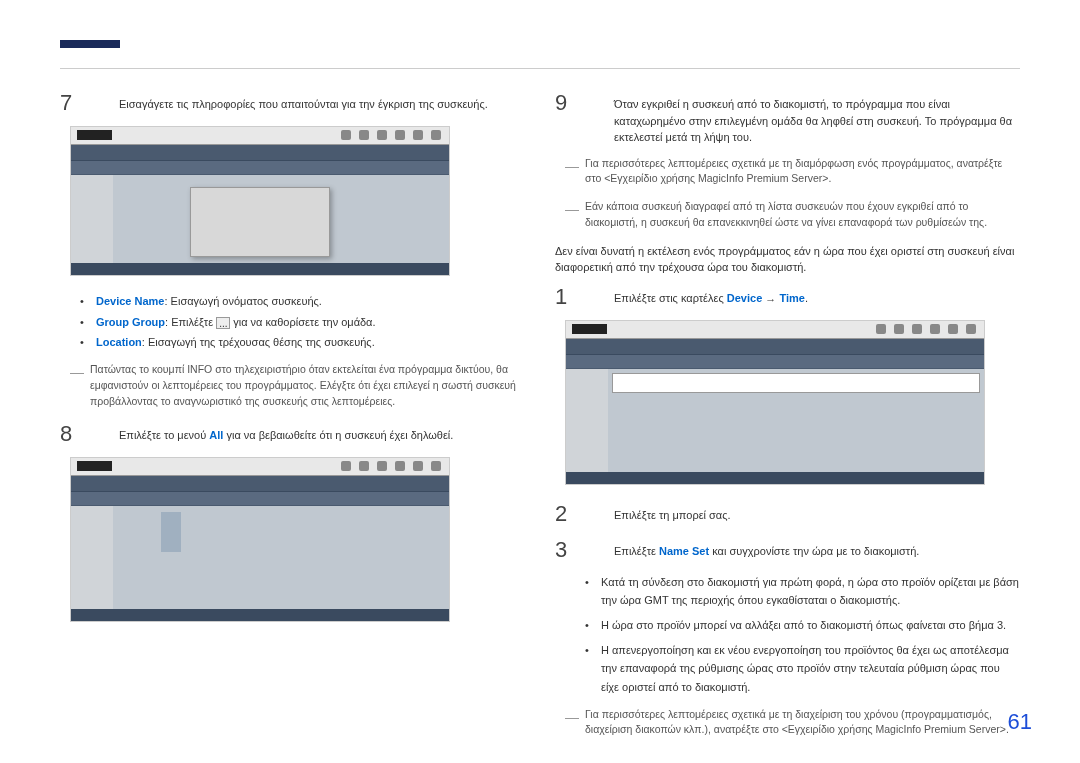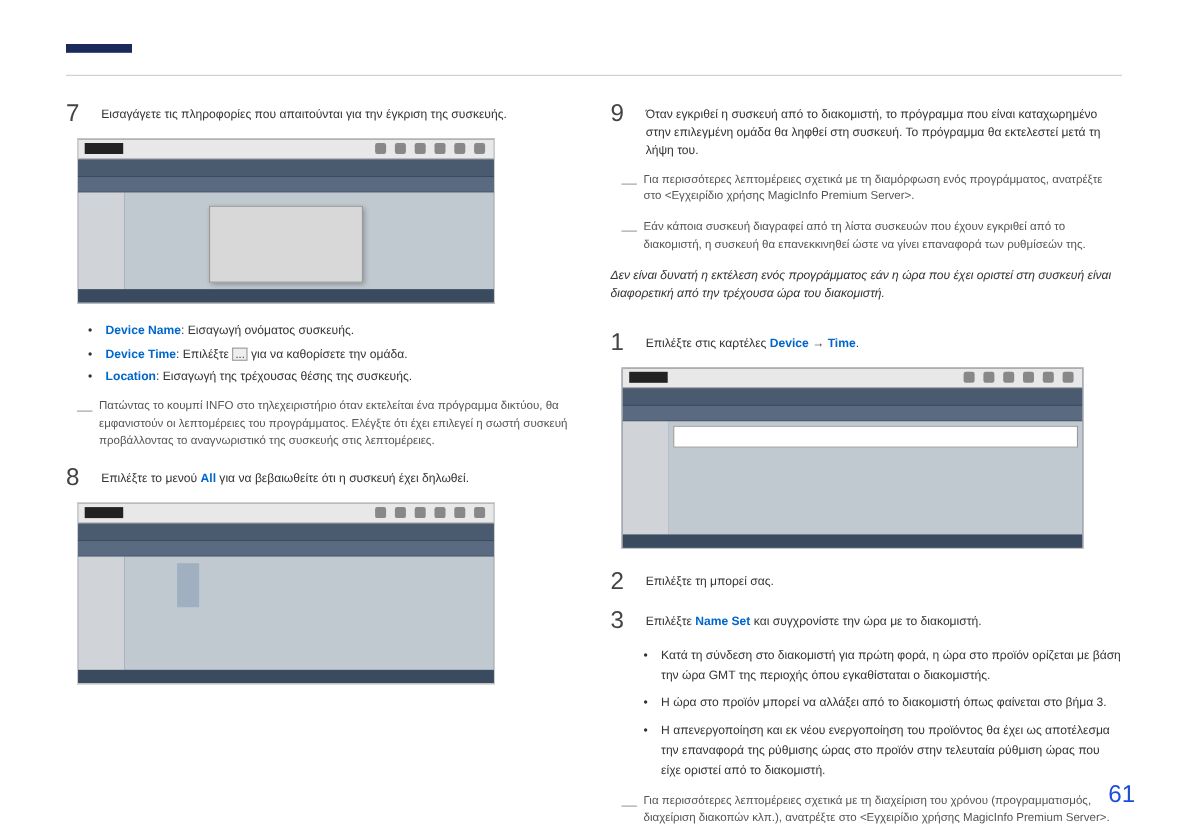--- a/index.html
+++ b/index.html
@@ -3,21 +3,21 @@
   <meta charset="utf-8">
   <style>
     * { margin: 0; padding: 0; box-sizing: border-box; }
     body { width: 1080px; height: 763px; background: #fff; font-family: Arial, sans-serif; font-size: 11px; color: #333; position: relative; }
     .top-bar { position: absolute; top: 40px; left: 60px; width: 60px; height: 8px; background: #1a2a5a; }
     .top-line { position: absolute; top: 68px; left: 60px; width: 960px; height: 1px; background: #ccc; }
     .content { position: absolute; top: 90px; left: 60px; width: 960px; display: flex; gap: 30px; }
     .col { width: 465px; }
     .step { display: flex; gap: 14px; margin-bottom: 10px; }
     .step-num { font-size: 22px; font-weight: 300; color: #444; flex-shrink: 0; width: 18px; }
-    .step-text { padding-top: 6px; line-height: 1.5; }
+    .step-text { padding-top: 6px; line-height: 1.5; margin-left: 27px; }
     .screenshot { margin: 10px 0 16px 10px; border: 1px solid #ccc; background: #5a6a7a; position: relative; overflow: hidden; }
     .sc1 { width: 380px; height: 150px; }
     .sc2 { width: 380px; height: 165px; }
     .sc3 { width: 420px; height: 165px; }
     .sc-header { height: 18px; background: #e8e8e8; border-bottom: 1px solid #999; }
     .sc-logo { position: absolute; top: 3px; left: 6px; width: 35px; height: 10px; background: #222; }
     .sc-icons { position: absolute; top: 3px; right: 8px; display: flex; gap: 8px; }
     .sc-icons span { width: 10px; height: 10px; background: #888; border-radius: 2px; }
     .sc-subheader { height: 16px; background: #4a5a6f; border-bottom: 1px solid #3a4a5f; }
     .sc-subheader2 { height: 14px; background: #5a6a80; border-bottom: 1px solid #4a5a6f; }
@@ -30,21 +30,21 @@
     .bullet-list { margin: 4px 0 10px 20px; }
     .bullet-item { display: flex; gap: 8px; line-height: 1.7; margin-bottom: 2px; }
     .bullet-dot { width: 8px; flex-shrink: 0; }
     .blue { color: #0066cc; font-weight: bold; }
     .bold { font-weight: normal; }
     .dash-btn { display: inline-block; width: 14px; height: 12px; border: 1px solid #999; background: #eee; vertical-align: middle; position: relative; }
     .dash-btn::after { content: "..."; position: absolute; top: -3px; left: 2px; font-size: 10px; }
     .note { display: flex; gap: 8px; margin: 4px 0 12px 10px; line-height: 1.5; color: #555; font-size: 10.5px; }
     .note-dash { width: 12px; flex-shrink: 0; color: #999; font-size: 14px; }
     .section-title { font-size: 16px; color: #555; margin: 22px 0 10px 0; }
-    .para { line-height: 1.5; margin-bottom: 22px; font-style: italic; }
+    .para { line-height: 1.5; margin-bottom: 8px; }
     .sub-bullets { margin: 4px 0 10px 30px; }
     .sub-bullets .bullet-item { margin-bottom: 6px; }
     .page-num { position: absolute; bottom: 28px; right: 48px; font-size: 22px; color: #1d4ed8; font-weight: 300; }
   </style>
 </head>
 <body>
 
 <div class="top-bar"></div>
 <div class="top-line"></div>
 
@@ -77,21 +77,21 @@
       <div class="sc-footer"></div>
     </div>
 
     <div class="bullet-list">
       <div class="bullet-item">
         <span class="bullet-dot">•</span>
         <span><span class="blue">Device Name</span><span>: Εισαγωγή ονόματος συσκευής.</span></span>
       </div>
       <div class="bullet-item">
         <span class="bullet-dot">•</span>
-        <span><span class="blue">Device Time</span><span>: Επιλέξτε </span><span class="dash-btn"></span><span> για να καθορίσετε την ομάδα.</span></span>
+        <span><span class="blue">Group Group</span><span>: Επιλέξτε </span><span class="dash-btn"></span><span> για να καθορίσετε την ομάδα.</span></span>
       </div>
       <div class="bullet-item">
         <span class="bullet-dot">•</span>
         <span><span class="blue">Location</span><span>: Εισαγωγή της τρέχουσας θέσης της συσκευής.</span></span>
       </div>
     </div>
 
     <div class="note">
       <span class="note-dash">―</span>
       <span><span>Πατώντας το κουμπί </span><span class="bold">INFO</span><span> στο τηλεχειριστήριο όταν εκτελείται ένα πρόγραμμα δικτύου, θα εμφανιστούν οι λεπτομέρειες του προγράμματος. Ελέγξτε ότι έχει επιλεγεί η σωστή συσκευή προβάλλοντας το αναγνωριστικό της συσκευής στις λεπτομέρειες.</span></span>

